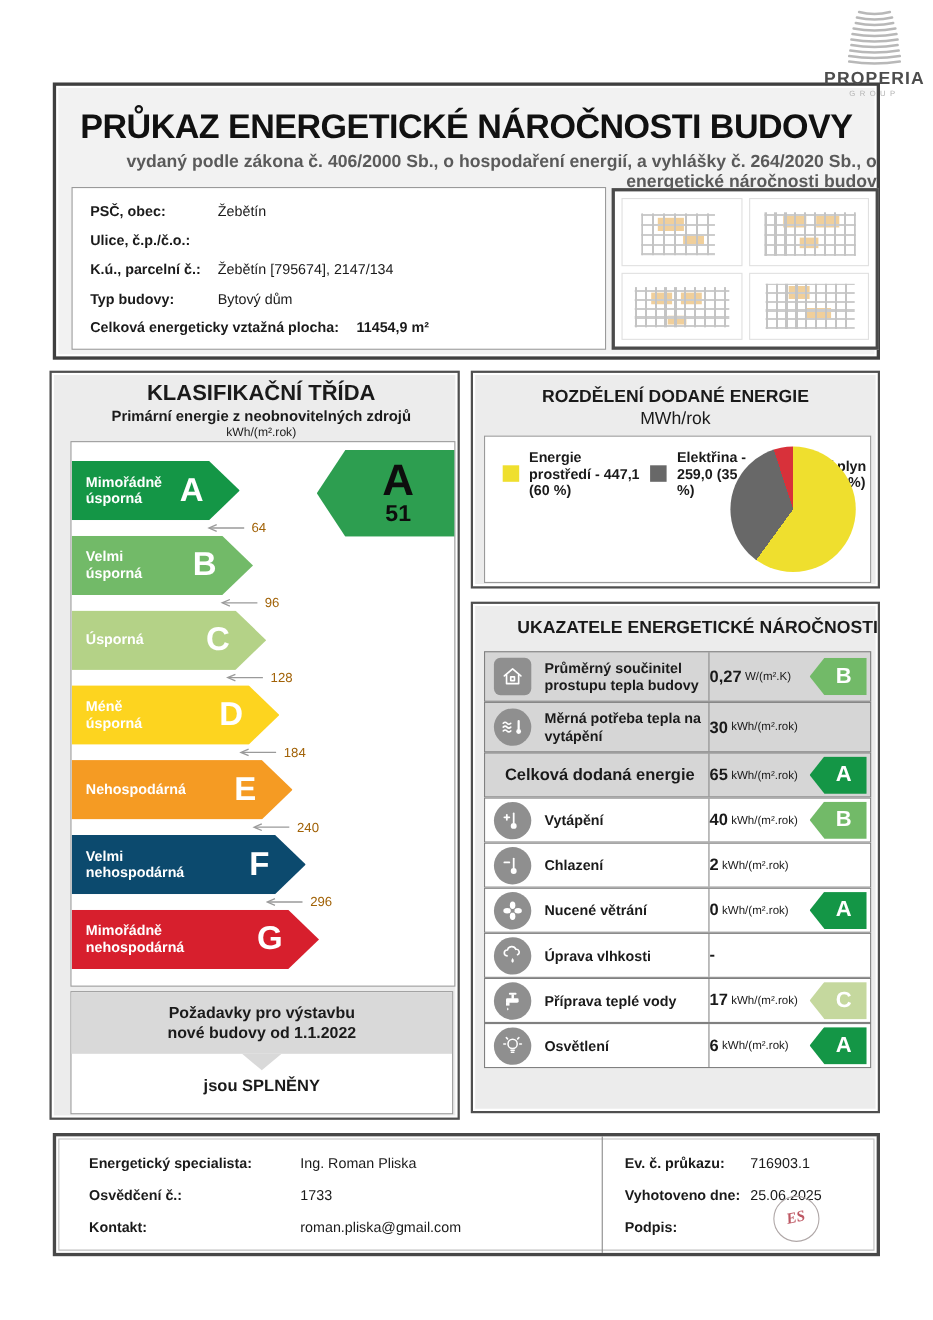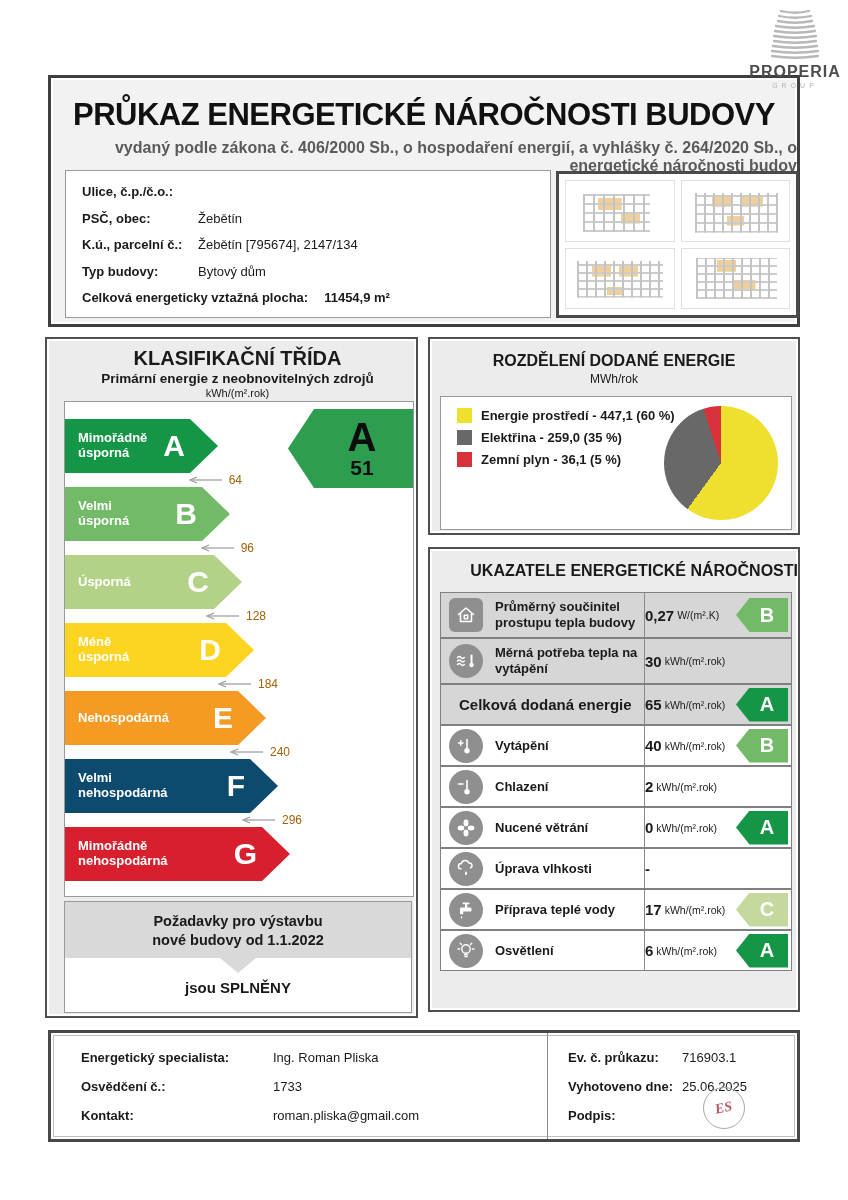--- a/index.html
+++ b/index.html
@@ -87,24 +87,24 @@
   .req-box{position:absolute;left:17px;top:562px;width:348px;height:112px;background:#fff;
            border:1px solid #9a9a9a;box-sizing:border-box;text-align:center;}
   .req-top{background:#d9d9d9;height:56px;padding-top:10px;box-sizing:border-box;
            font-size:14.5px;font-weight:bold;line-height:1.3;}
   .req-pointer{width:0;height:0;margin:0 auto;border-left:18px solid rgba(0,0,0,0);
                border-right:18px solid rgba(0,0,0,0);border-top:15px solid #d9d9d9;}
   .req-result{font-size:15px;font-weight:bold;margin-top:6px;}
 
   
   .pp-title{margin-top:13px;text-align:center;font-size:16px;font-weight:bold;}
-  .pp-unit{text-align:center;font-size:12px;margin-top:2px;}
+  .pp-unit{text-align:center;font-size:16px;margin-top:2px;}
   .pie-inner{position:absolute;left:10px;top:57px;width:352px;height:134px;background:#fff;
              border:1px solid #9a9a9a;box-sizing:border-box;}
-  .legend{position:absolute;left:16px;top:11px;display:flex;flex-direction:column;gap:7px;}
+  .legend{position:absolute;left:16px;top:11px;display:flex;flex-direction:row;gap:7px;}
   .leg-item{display:flex;align-items:center;gap:9px;font-size:13px;font-weight:bold;}
   .swatch{width:15px;height:15px;flex:0 0 15px;}
   .pie{position:absolute;left:223px;top:9px;width:114px;height:114px;border-radius:50%;}
 
   
   .ip-title{margin-top:13px;text-align:right;font-size:16px;font-weight:bold;}
   .rows{position:absolute;left:10px;top:43px;width:352px;display:flex;flex-direction:column;gap:0;}
   .ind-row{position:relative;background:#fff;border:1px solid #808080;box-sizing:border-box;height:41px;}
   .ind-row.tall{height:46px;}
   .ind-row.gray{background:#d6d6d6;}
@@ -166,26 +166,26 @@
     <div class="brand">PROPERIA</div>
     <div class="grp">GROUP</div>
   </div>
 
   <div class="hdr-box">
     <div class="hdr-title">PRŮKAZ ENERGETICKÉ NÁROČNOSTI BUDOVY</div>
     <div class="hdr-sub">vydaný podle zákona č. 406/2000 Sb., o hospodaření energií, a vyhlášky č. 264/2020 Sb., o energetické náročnosti budov</div>
 
     <div class="info-box">
       <div class="info-row">
+        <span class="lab">PSČ, obec:</span>
+        <span class="val">Žebětín</span>
+      </div>
+      <div class="info-row">
         <span class="lab">Ulice, č.p./č.o.:</span>
         <span class="val"></span>
-      </div>
-      <div class="info-row">
-        <span class="lab">PSČ, obec:</span>
-        <span class="val">Žebětín</span>
       </div>
       <div class="info-row">
         <span class="lab">K.ú., parcelní č.:</span>
         <span class="val">Žebětín [795674], 2147/134</span>
       </div>
       <div class="info-row">
         <span class="lab">Typ budovy:</span>
         <span class="val">Bytový dům</span>
       </div>
       <div class="info-row strong">

